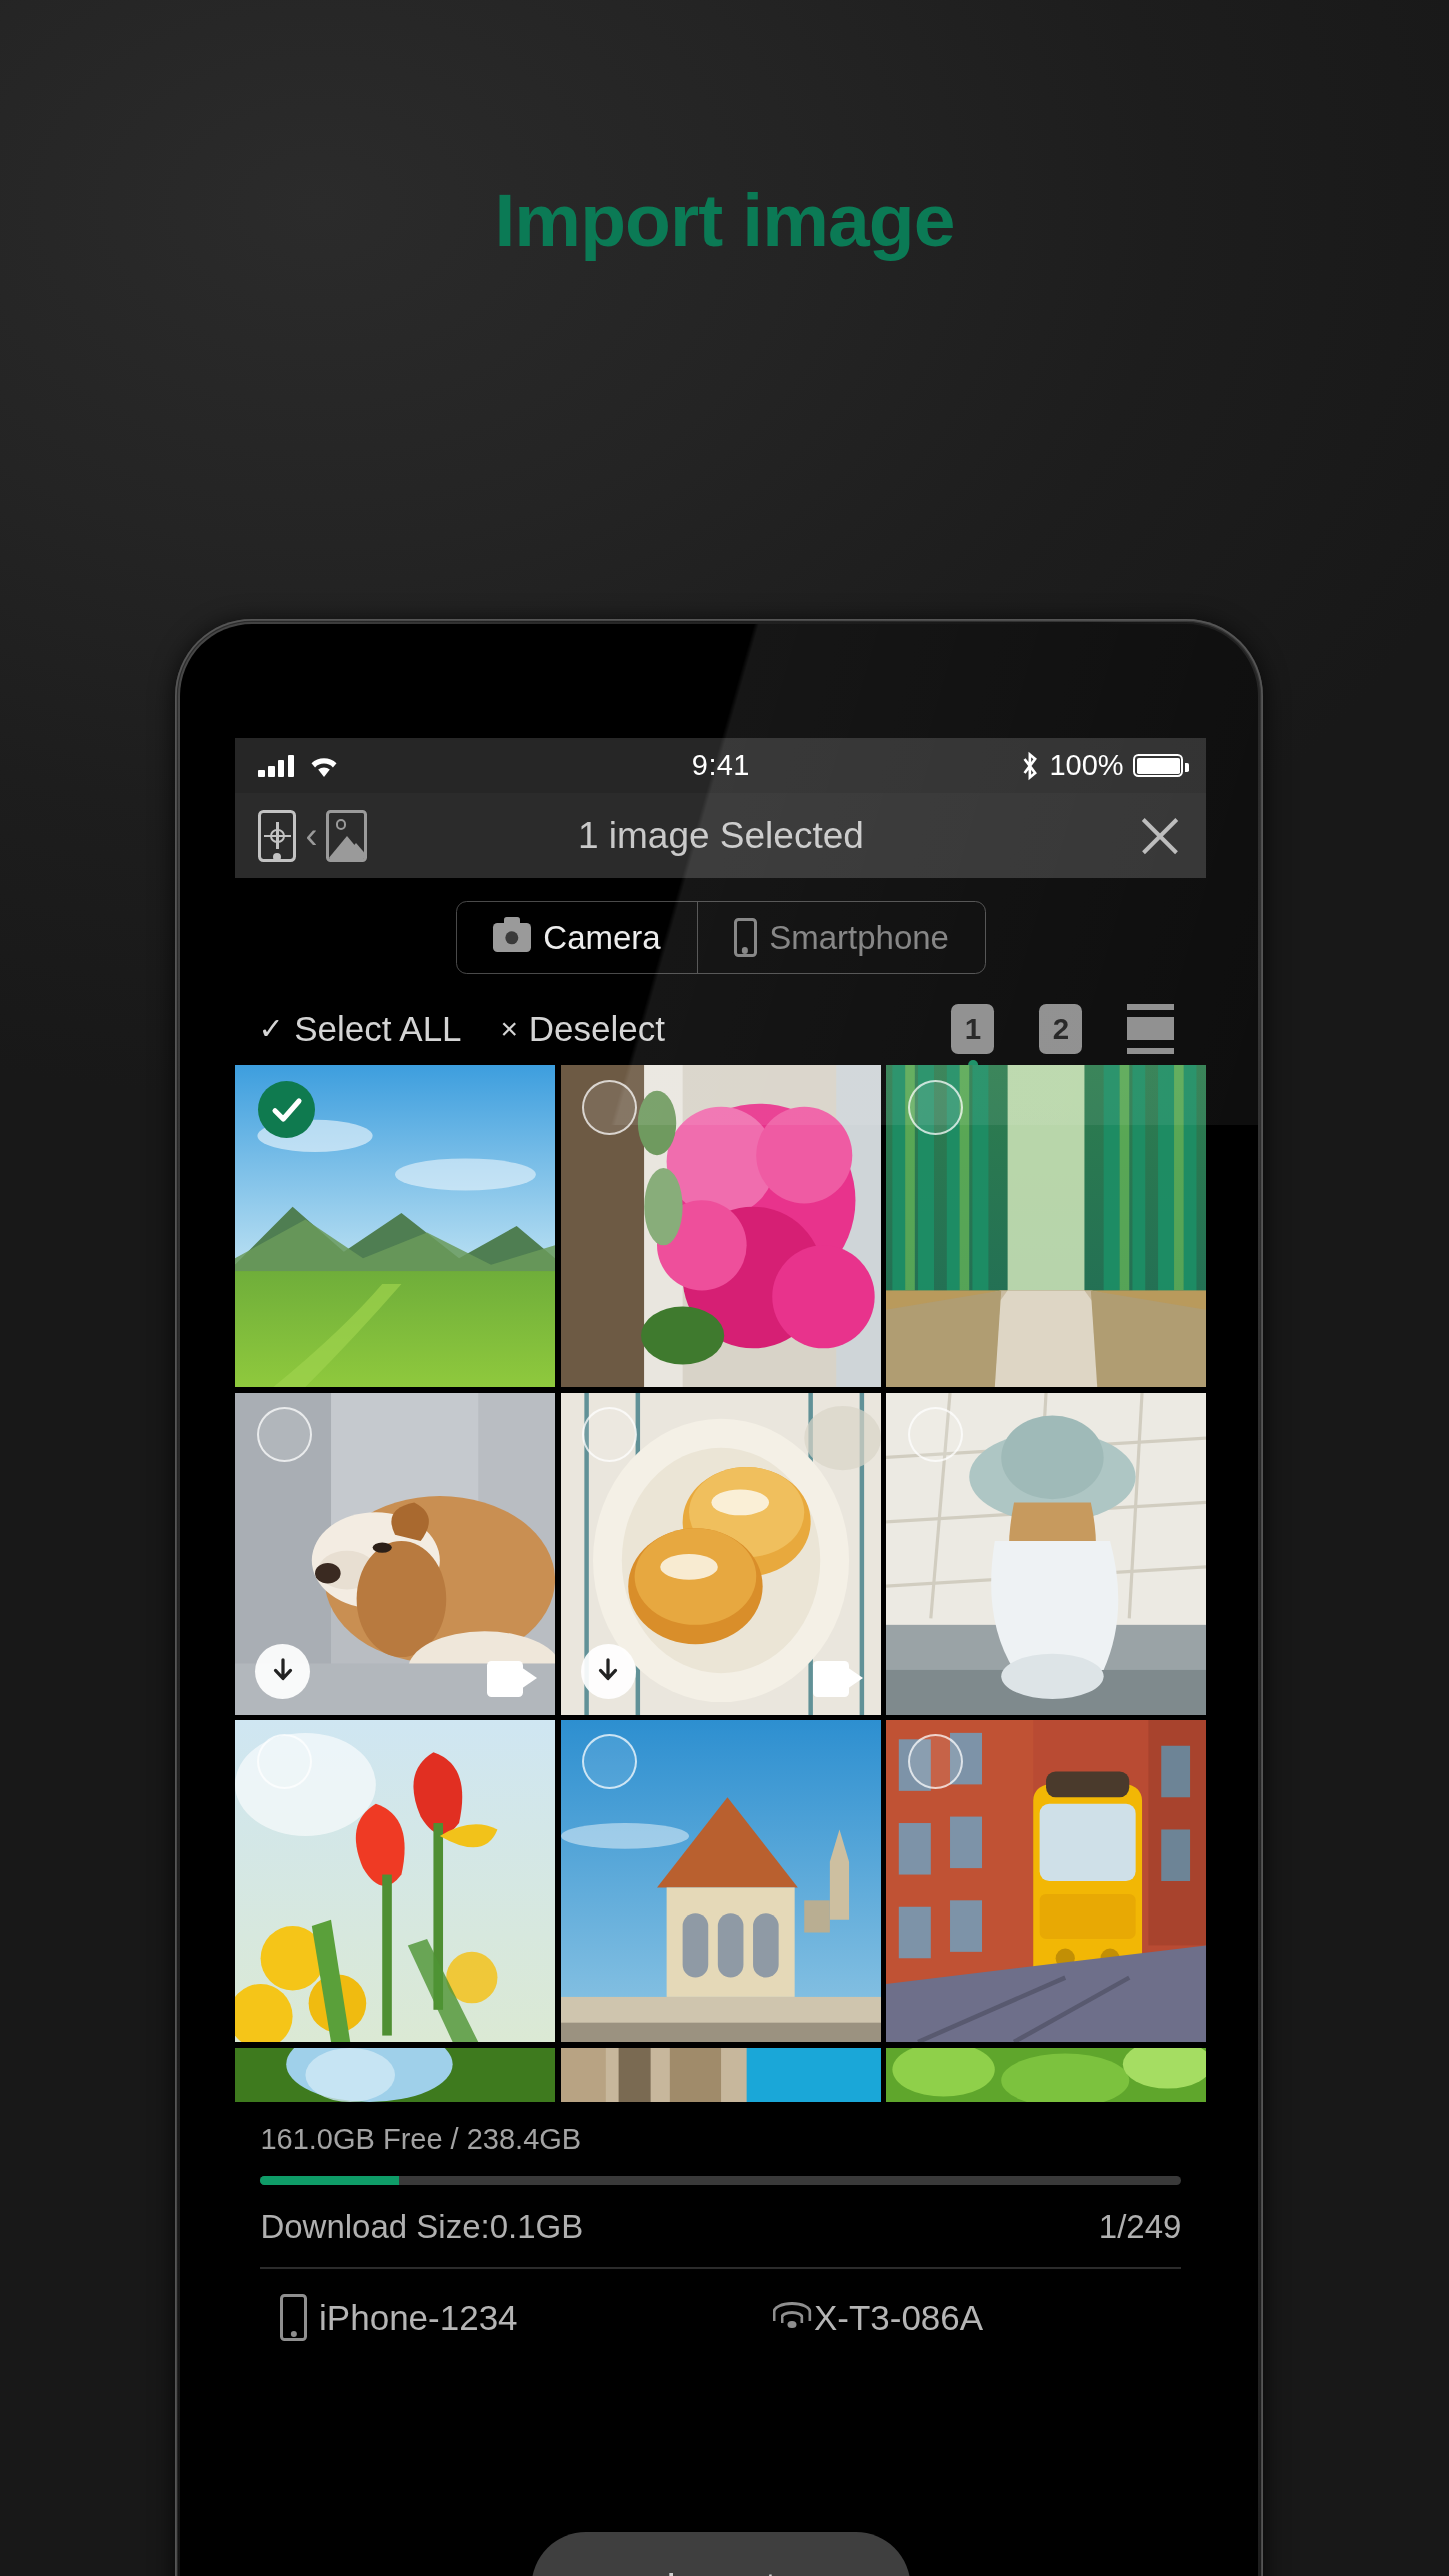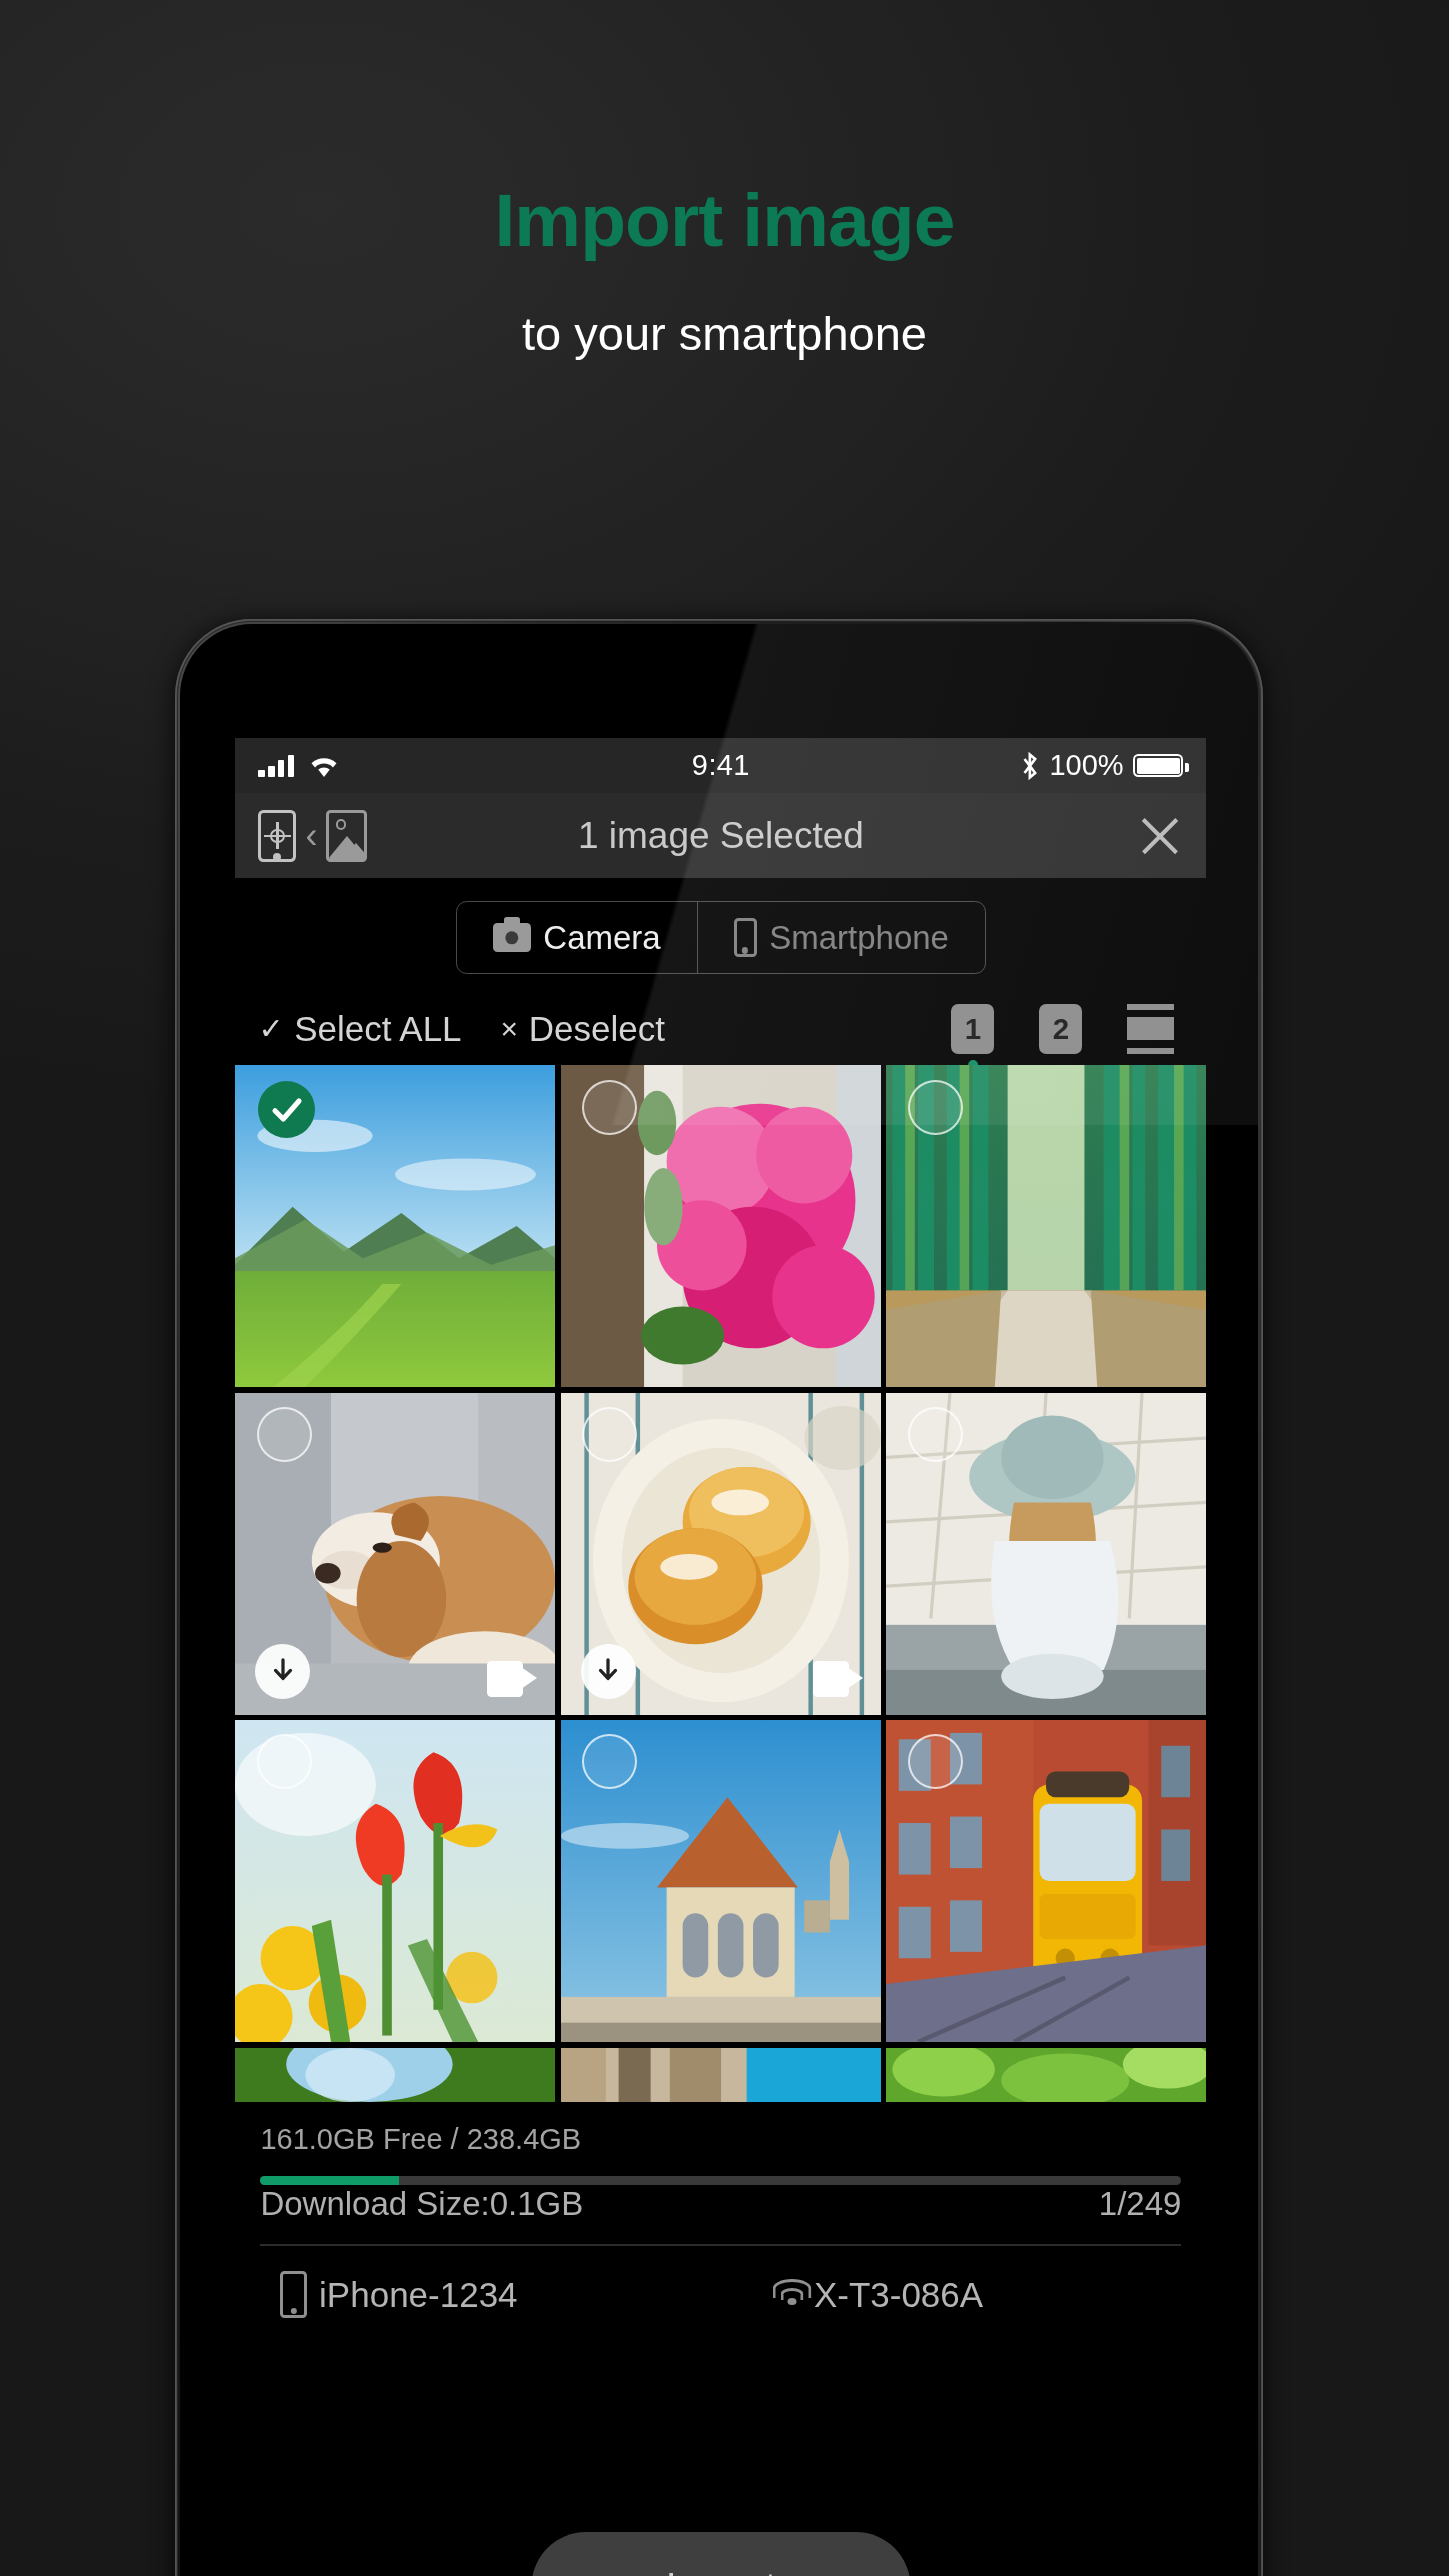--- a/index.html
+++ b/index.html
@@ -208,21 +208,21 @@
     background:#3f3f3f;
     display:flex; align-items:center; justify-content:center;
     color:#cfcfcf; font-size:39px; z-index:6;
   }
 
   
   .footer { background:#000; padding:21.5px 25px 0; position:relative; }
   .free { color:#a3a3a3; font-size:29px; }
   .track { margin-top:19.7px; height:9px; background:#3a3a3a; border-radius:4.5px; overflow:hidden; }
   .track i { display:block; height:100%; background:#0f9c68; }
-  .dlrow { display:flex; align-items:center; justify-content:space-between; }
+  .dlrow { display:flex; align-items:center; justify-content:space-between; margin-top:23px; }
   .dlsize { color:#b0b0b0; font-size:33px; }
   .count { color:#b0b0b0; font-size:33px; }
   .divider { height:1.8px; background:#2b2b2b; margin-top:21.5px; }
   .devrow { display:flex; align-items:center; padding:25px 0 0; }
   .devl { display:flex; align-items:center; gap:12px; width:50%; padding-left:19.7px; }
   .devr { display:flex; align-items:center; gap:0; width:50%; padding-left:50px; }
   .devname { color:#b5b5b5; font-size:35px; }
   .ic-phone2 { width:27px; height:47px; border:3.6px solid #8f8f8f; border-radius:4.5px; position:relative; }
   .ic-phone2::after{content:"";position:absolute;bottom:0.9px;left:50%;transform:translateX(-50%);width:6.3px;height:6.3px;border-radius:50%;background:#8f8f8f;}
   .ic-wifi { width:43px; height:32px; position:relative; }
@@ -232,21 +232,20 @@
   .ic-wifi i.w3{top:19.7px;width:9px;height:7.2px;background:#8f8f8f;border:none;border-radius:50%;}
 </style>
 </head>
 <body>
 
 <div id="stage">
 
   <div class="promo">
     <div class="promo-title" style="color: rgb(11, 122, 85);">Import image</div>
     <div class="promo-sub">
-      <span class="l2">to your smartphone</span>
     </div>
   </div>
 
   <div class="phone">
     <div class="phone-rim"></div>
     <div class="phone-glass">
       <div class="speaker"></div>
 
       <div class="screen">
 

